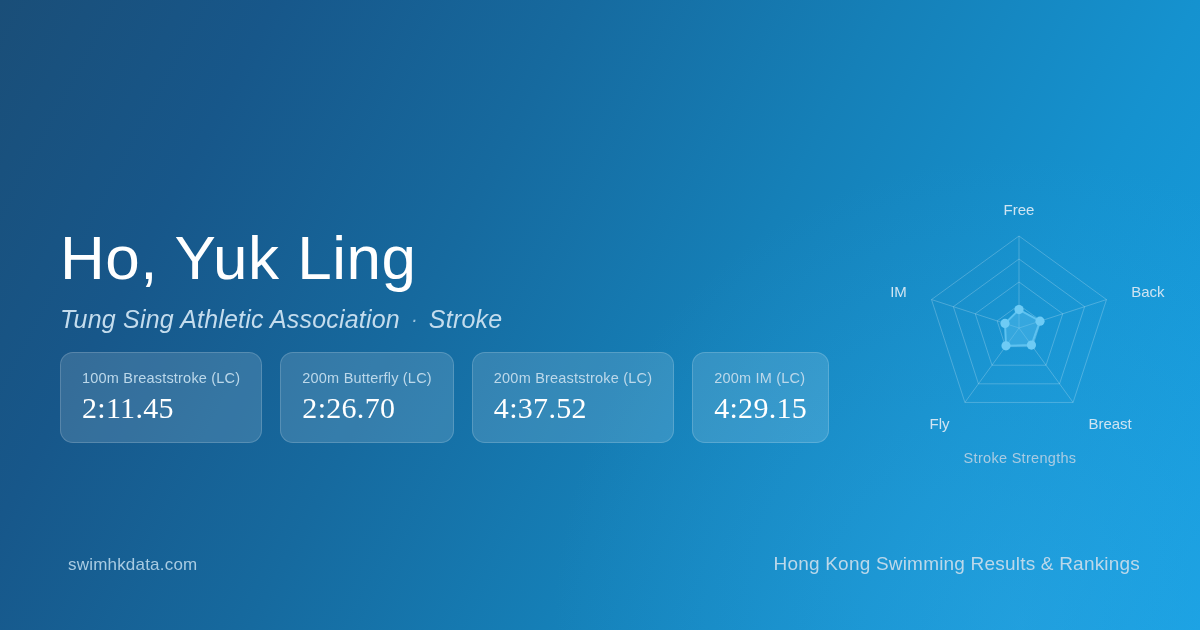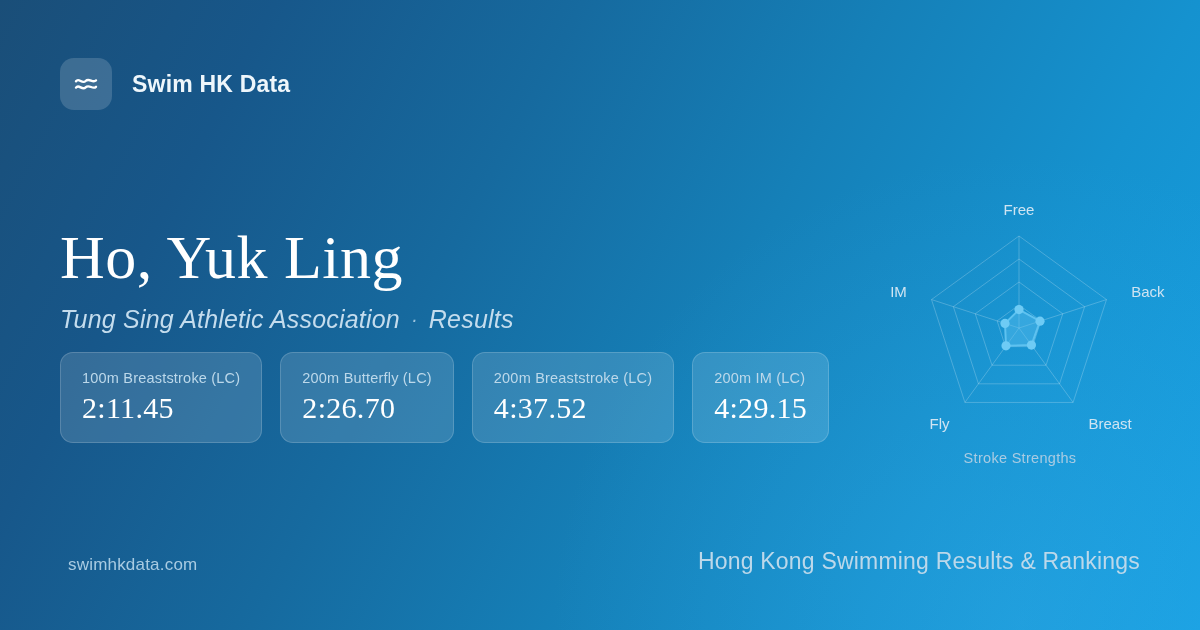--- a/index.html
+++ b/index.html
@@ -82,21 +82,20 @@
     z-index: 3;
   }
 
   .athlete-name {
     font-size: 62px;
     font-weight: 400;
     color: #ffffff;
     letter-spacing: 0.5px;
     line-height: 1.15;
     white-space: nowrap;
-    font-family: Liberation Serif, serif;
   }
 
   .athlete-meta {
     margin-top: 12px;
     font-size: 25px;
     font-weight: 400;
     color: #c4dced;
     letter-spacing: 0.2px;
     white-space: nowrap;
     display: flex;
@@ -182,47 +181,38 @@
     color: #a9cbe2;
     letter-spacing: 0.2px;
     z-index: 3;
     margin-left: 8px;
   }
 
   .footer-right {
     position: absolute;
     right: 60px;
     bottom: 55px;
-    font-size: 23px;
+    font-size: 19px;
     color: #bcd8ea;
     letter-spacing: 0.2px;
     z-index: 3;
   }
 </style>
 </head>
 <body>
 
 <div id="og-card">
 
-  <div class="brand">
-    <div class="brand-mark">
-      <svg width="30" height="30" viewBox="0 0 30 30" aria-hidden="true">
-        <path d="M5 12.2 C8 8.2, 11 15.6, 14.6 12.0 C18.2 8.4, 21.6 14.6, 25 11.4" fill="none" stroke="#ffffff" stroke-width="2.4" stroke-linecap="round"></path>
-        <path d="M5 18.6 C8 14.6, 11 22.0, 14.6 18.4 C18.2 14.8, 21.6 21.0, 25 17.8" fill="none" stroke="#ffffff" stroke-width="2.4" stroke-linecap="round"></path>
-      </svg>
-    </div>
-    <div class="brand-name">Swim HK Data</div>
-  </div>
 
   <div class="athlete">
     <div class="athlete-name">Ho, Yuk Ling</div>
     <div class="athlete-meta">
       <span>Tung Sing Athletic Association</span>
       <span class="meta-sep">·</span>
-      <span>Results</span>
+      <span>Stroke</span>
     </div>
   </div>
 
   <div class="event-cards">
     <div class="event-card">
       <div class="event-label">100m Breaststroke (LC)</div>
       <div class="event-time">2:11.45</div>
     </div>
     <div class="event-card">
       <div class="event-label">200m Butterfly (LC)</div>

